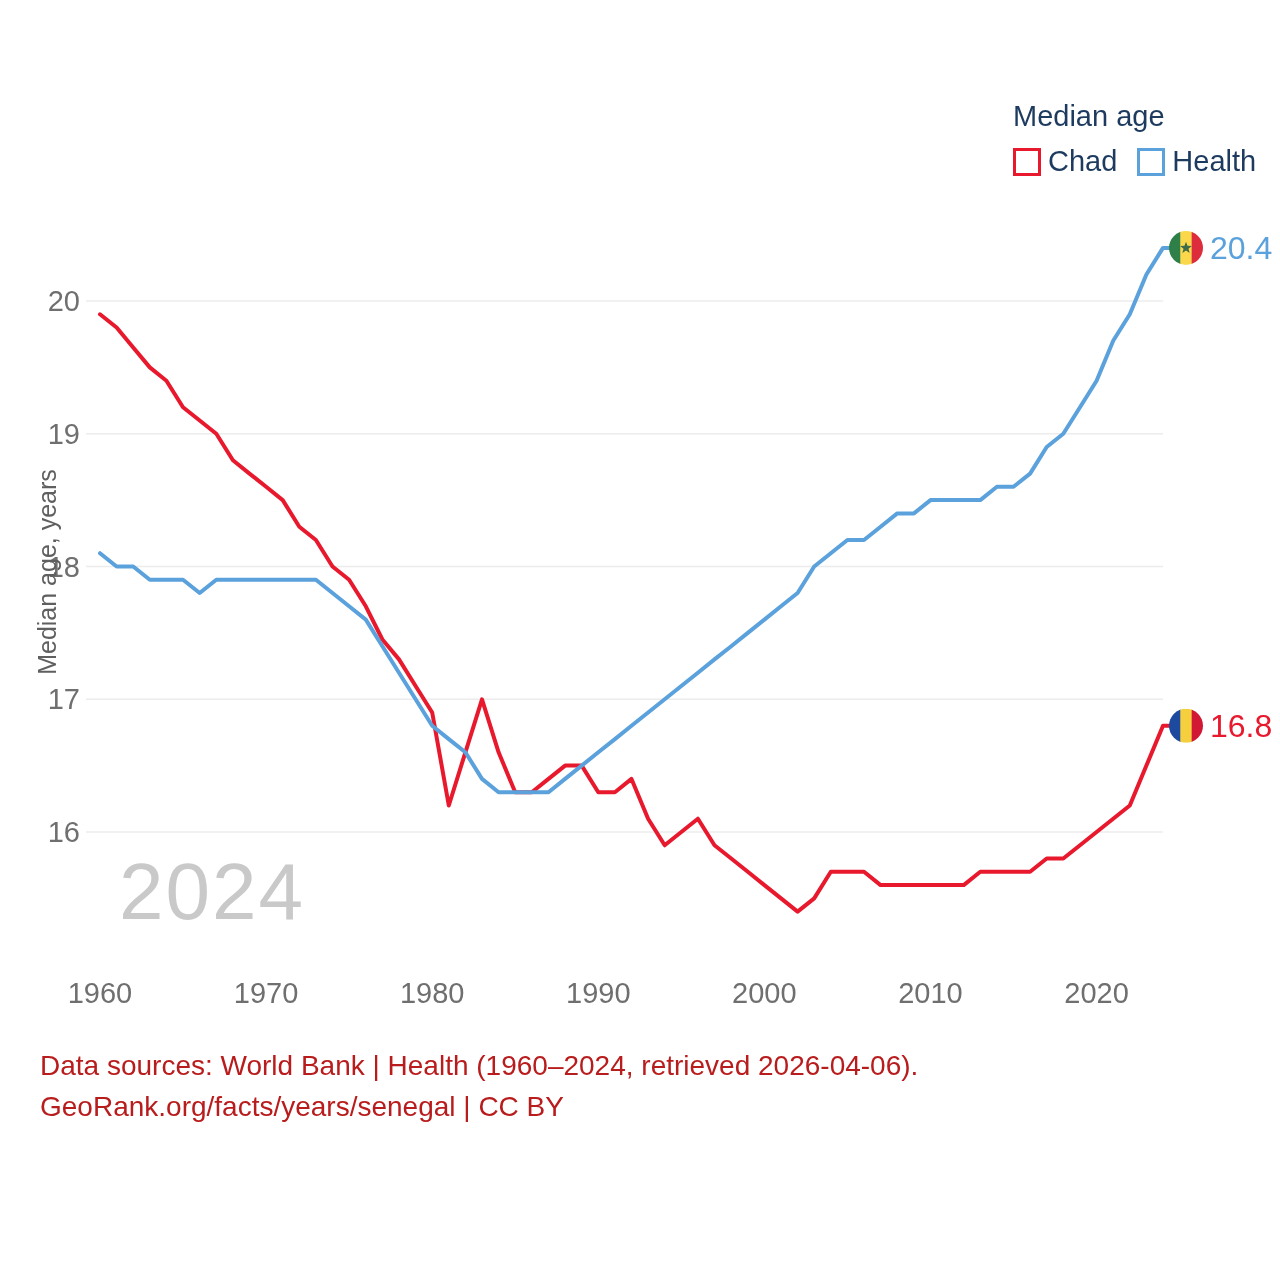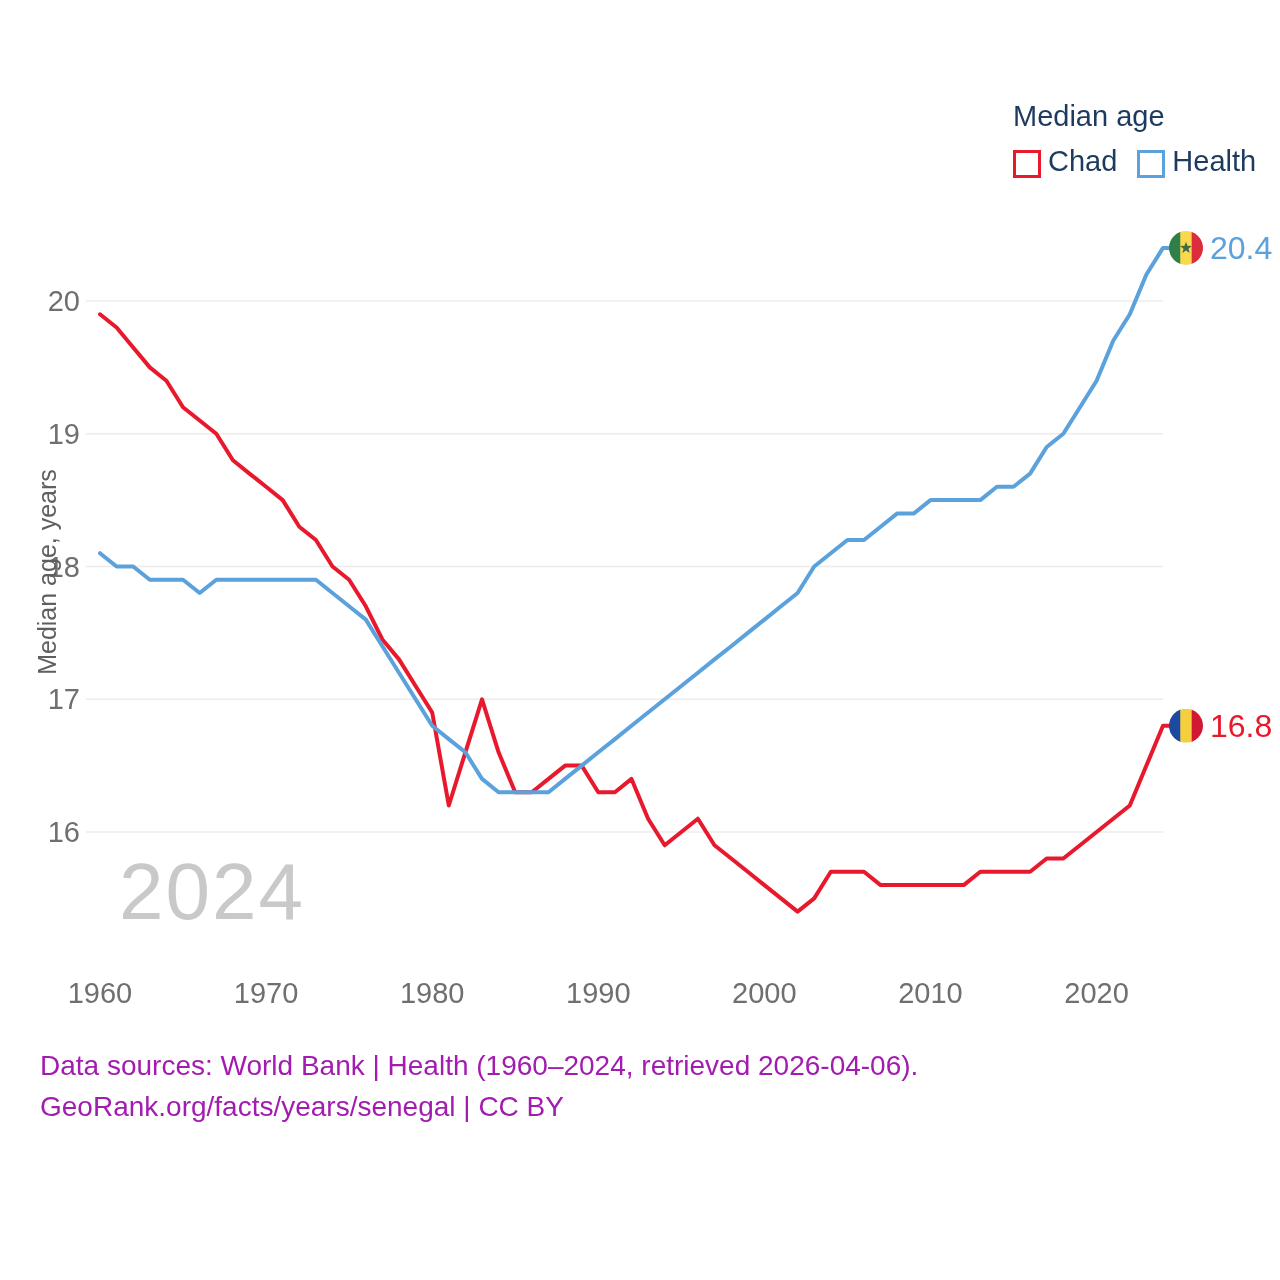--- a/index.html
+++ b/index.html
@@ -3,33 +3,33 @@
 <meta charset="utf-8">
 <style>
   html,body{margin:0;padding:0;background:#ffffff;}
   .page{
     position:relative;width:1280px;height:1280px;background:#fff;overflow:hidden;
     font-family:"Liberation Sans","DejaVu Sans",sans-serif;
   }
   .legend{position:absolute;left:1013px;top:100px;}
   .legend-title{font-size:29px;color:#1d3a5f;margin-bottom:12px;}
   .legend-items{display:flex;align-items:center;gap:20px;}
-  .legend-item{display:flex;align-items:flex-end;gap:7px;}
+  .legend-item{display:flex;align-items:center;gap:7px;}
   .legend-swatch{width:22px;height:22px;border:3px solid #000;background:#fff;display:inline-block;}
   .legend-label{font-size:29px;color:#1d3a5f;}
   .y-axis-title{
     position:absolute;left:47px;top:572px;
     transform:translate(-50%,-50%) rotate(-90deg);
     font-size:25px;color:#5f5f5f;white-space:nowrap;
   }
   .watermark{
     position:absolute;left:119px;top:852px;
     font-size:80px;font-weight:400;color:#c9c9c9;line-height:1;letter-spacing:2px;
   }
-  .footer{position:absolute;left:40px;top:1045px;font-size:28px;color:#a21caf;line-height:1.48;}
+  .footer{position:absolute;left:40px;top:1045px;font-size:28px;color:#b91c1c;line-height:1.48;}
   svg.chart{position:absolute;left:0;top:0;}
 </style>
 </head>
 <body>
 
 <div class="page">
 
   <svg class="chart" id="chart-svg" width="1280" height="1280" viewBox="0 0 1280 1280">
       <line x1="86" y1="832" x2="1163" y2="832" stroke="#ececec" stroke-width="1.5"></line>
       <text x="80" y="842" text-anchor="end" font-size="29" fill="#6f6f6f" font-family="Liberation Sans, DejaVu Sans, sans-serif">16</text>

